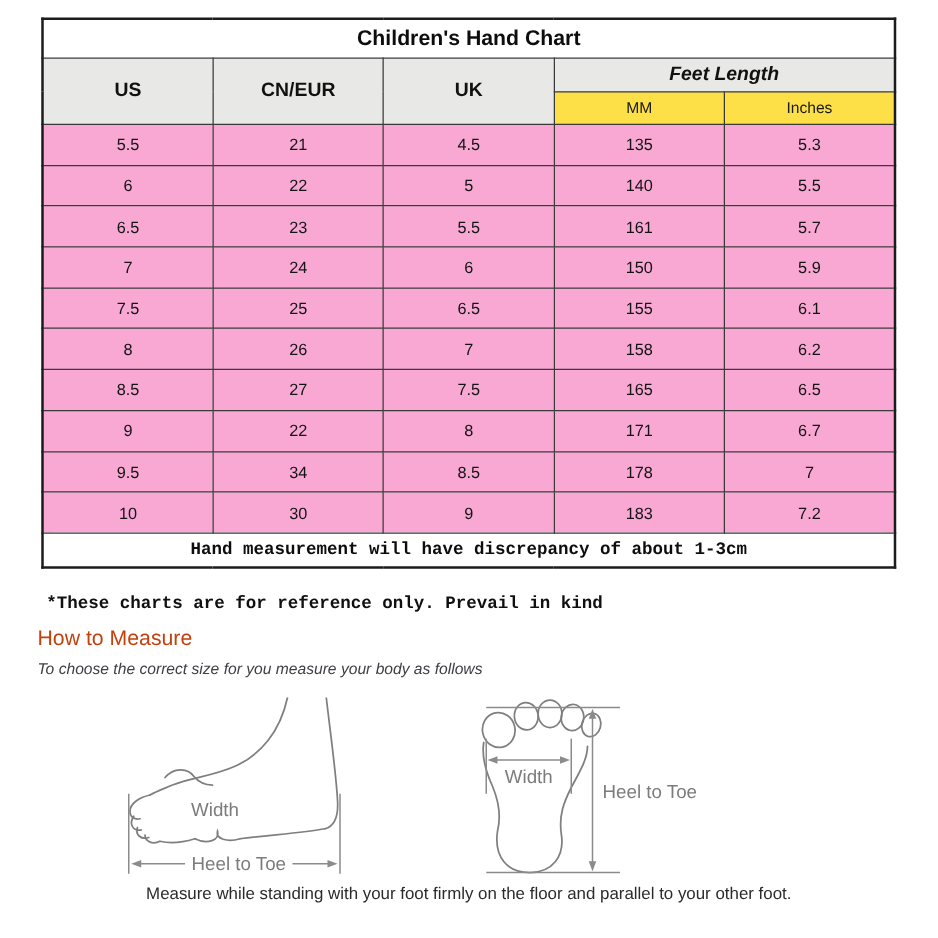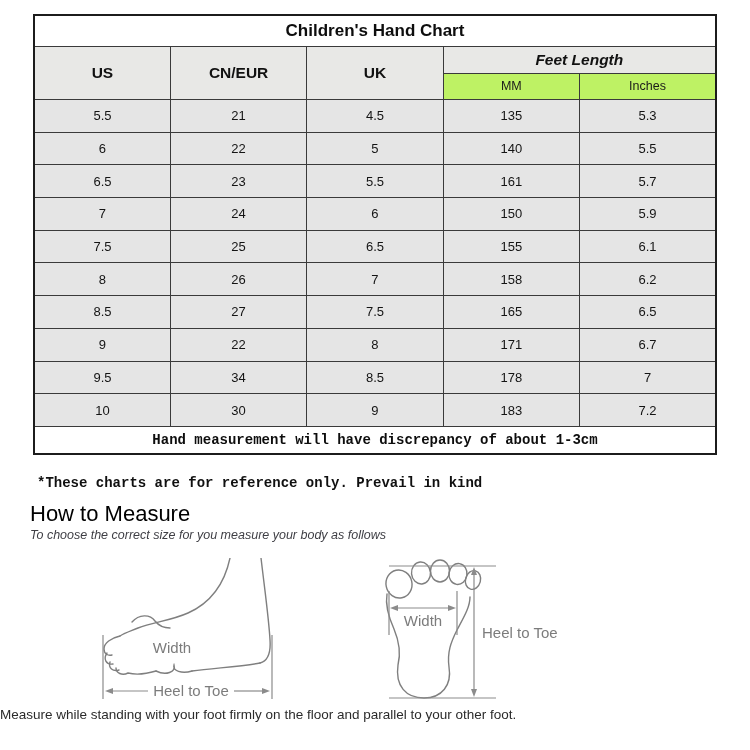--- a/index.html
+++ b/index.html
@@ -10,32 +10,32 @@
   
   table.size-chart{position:absolute;left:33px;top:14px;width:684px;
     border-collapse:collapse;table-layout:fixed;border:2px solid #1c1c1c;}
   table.size-chart col{width:20%;}
   table.size-chart th, table.size-chart td{
     border:1px solid #3a3a3a;text-align:center;vertical-align:middle;padding:0;}
   .title-cell{height:30px;font-size:17px;font-weight:bold;color:#0d0d0d;background:#ffffff;}
   .hdr{background:#e8e8e6;font-size:15.5px;font-weight:bold;color:#111111;}
   .hdr-main{height:52px;}
   .hdr-fl{height:25px;font-style:italic;}
-  .hdr-sub{background:#bef264;font-size:12.5px;font-weight:normal;color:#1a1a1a;height:25px;}
-  td.cell{height:31.7px;font-size:13px;color:#141414;background:#e5e5e5;}
+  .hdr-sub{background:#fde047;font-size:12.5px;font-weight:normal;color:#1a1a1a;height:25px;}
+  td.cell{height:31.7px;font-size:13px;color:#141414;background:#f9a8d4;}
   .footer-cell{height:26px;font-family:"Liberation Mono","DejaVu Sans Mono",monospace;
     font-size:14px;font-weight:bold;color:#0d0d0d;background:#ffffff;letter-spacing:0px;border-radius:10px;}
 
   
   .ref-note{position:absolute;left:37px;top:475px;
     font-family:"Liberation Mono","DejaVu Sans Mono",monospace;
     font-size:14px;font-weight:bold;color:#101010;white-space:nowrap;}
-  .howto-heading{position:absolute;left:30px;top:501px;font-size:22px;color:#000000;}
+  .howto-heading{position:absolute;left:30px;top:501px;font-size:17px;color:#c2410c;}
   .howto-sub{position:absolute;left:30px;top:528px;font-size:12.5px;color:#3e3e44;font-style:italic;}
-  .caption{position:absolute;left:0;top:707px;width:750px;
+  .caption{position:absolute;left:0;top:707px;width:750px;text-align:center;
     font-size:13.5px;color:#2b2b2b;}
 
   
   .diagram{position:absolute;}
   .diagram-left{left:98px;top:558px;}
   .diagram-right{left:383px;top:556px;}
   .foot-stroke{fill:none;stroke:#7f7f7f;stroke-width:1.4;stroke-linecap:round;}
   .meas-line{stroke:#8b8b8b;stroke-width:1.2;fill:none;}
   .meas-head{fill:#8b8b8b;stroke:none;}
   .meas-text{font-family:"Liberation Sans","DejaVu Sans",sans-serif;

